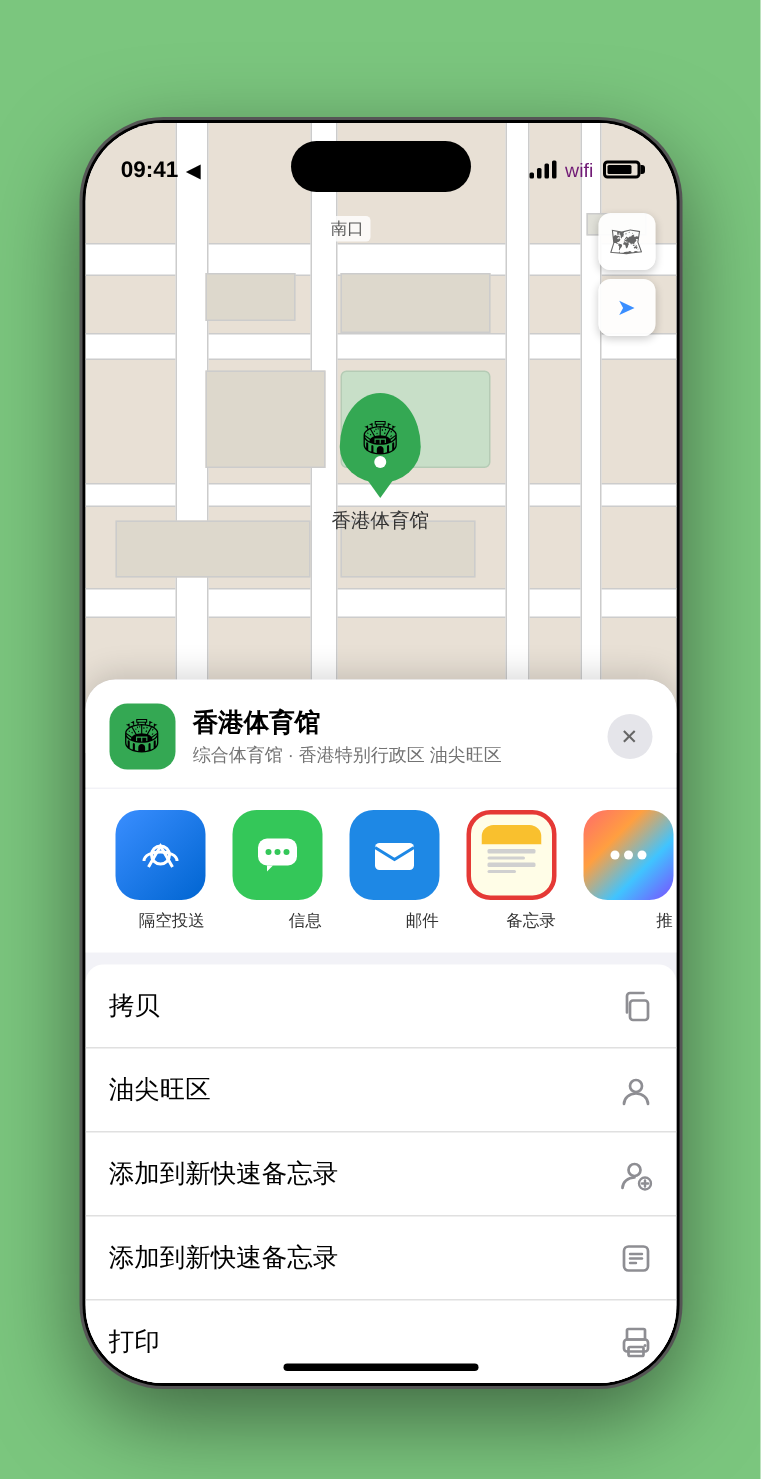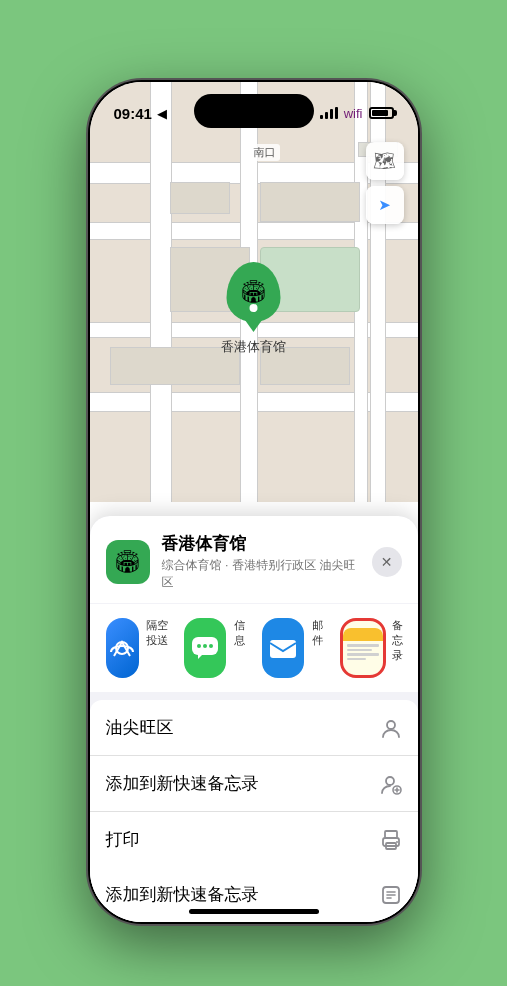--- a/index.html
+++ b/index.html
@@ -6,21 +6,21 @@
     body {
       width: 507px;
       height: 986px;
       background: #7bc67e;
       display: flex;
       align-items: center;
       justify-content: center;
       font-family: -apple-system, 'PingFang SC', 'Helvetica Neue', sans-serif;
     }
     .phone {
-      width: 332px;
+      width: 398px;
       height: 844px;
       background: #000;
       border-radius: 54px;
       position: relative;
       box-shadow: 0 0 0 2px #555, 0 20px 60px rgba(0,0,0,0.5);
       overflow: hidden;
       margin-top: 18px;
     }
     .phone-inner {
       position: absolute;
@@ -275,21 +275,22 @@
     .share-row {
       background: #fff;
       padding: 14px 16px;
       margin-top: 1px;
       display: flex;
       gap: 14px;
       overflow: hidden;
     }
     .share-item {
       display: flex;
-      align-items: flex-start;
+      flex-direction: column;
+      align-items: flex-end;
       gap: 6px;
       min-width: 64px;
     }
     .share-icon-wrap {
       width: 60px;
       height: 60px;
       border-radius: 16px;
       display: flex;
       align-items: center;
       justify-content: center;
@@ -486,58 +487,65 @@
               <div style="width:6px;height:6px;background:white;border-radius:50%;"></div>
               <div style="width:6px;height:6px;background:white;border-radius:50%;"></div>
             </div>
           </div>
           <span class="share-item-label">推</span>
         </div>
       </div>
 
       <div class="action-list">
 
+        <div class="action-item">
+          <span class="action-label">拷贝</span>
+          <svg width="22" height="22" viewBox="0 0 22 22" fill="none">
+            <rect x="7" y="7" width="12" height="13" rx="2" stroke="#8e8e93" stroke-width="1.8" fill="none"></rect>
+            <path d="M5 15V4a2 2 0 012-2h9" stroke="#8e8e93" stroke-width="1.8" fill="none" stroke-linecap="round"></path>
+          </svg>
+        </div>
 
         <div class="action-item">
           <span class="action-label">油尖旺区</span>
           <svg width="22" height="22" viewBox="0 0 22 22" fill="none">
             <circle cx="11" cy="8" r="4" stroke="#8e8e93" stroke-width="1.8" fill="none"></circle>
             <path d="M3 20c0-4 3.6-7 8-7s8 3 8 7" stroke="#8e8e93" stroke-width="1.8" fill="none" stroke-linecap="round"></path>
           </svg>
         </div>
 
         <div class="action-item">
           <span class="action-label">添加到新快速备忘录</span>
           <svg width="22" height="22" viewBox="0 0 22 22" fill="none">
             <circle cx="10" cy="8" r="4" stroke="#8e8e93" stroke-width="1.8" fill="none"></circle>
             <path d="M2 20c0-4 3.6-7 8-7" stroke="#8e8e93" stroke-width="1.8" fill="none" stroke-linecap="round"></path>
             <circle cx="17" cy="17" r="4" stroke="#8e8e93" stroke-width="1.6" fill="none"></circle>
             <line x1="17" y1="15" x2="17" y2="19" stroke="#8e8e93" stroke-width="1.6" stroke-linecap="round"></line>
             <line x1="15" y1="17" x2="19" y2="17" stroke="#8e8e93" stroke-width="1.6" stroke-linecap="round"></line>
           </svg>
         </div>
 
+        <div class="action-item">
+          <span class="action-label">添加到新快速备忘录</span>
+          <svg width="22" height="22" viewBox="0 0 22 22" fill="none">
+            <rect x="3" y="3" width="16" height="16" rx="3" stroke="#8e8e93" stroke-width="1.8" fill="none"></rect>
+            <line x1="7" y1="8" x2="15" y2="8" stroke="#8e8e93" stroke-width="1.6" stroke-linecap="round"></line>
+            <line x1="7" y1="11" x2="15" y2="11" stroke="#8e8e93" stroke-width="1.6" stroke-linecap="round"></line>
+            <line x1="7" y1="14" x2="11" y2="14" stroke="#8e8e93" stroke-width="1.6" stroke-linecap="round"></line>
+          </svg>
+        </div>
+
         <div class="action-item" style="border-bottom:none;">
           <span class="action-label">打印</span>
           <svg width="22" height="22" viewBox="0 0 22 22" fill="none">
             <rect x="5" y="2" width="12" height="7" rx="1" stroke="#8e8e93" stroke-width="1.8" fill="none"></rect>
             <rect x="3" y="9" width="16" height="8" rx="2" stroke="#8e8e93" stroke-width="1.8" fill="none"></rect>
             <rect x="6" y="14" width="10" height="6" rx="1" stroke="#8e8e93" stroke-width="1.8" fill="none"></rect>
             <circle cx="17" cy="13" r="1" fill="#8e8e93"></circle>
           </svg>
         </div>
-
-        <div class="action-item">
-          <span class="action-label">添加到新快速备忘录</span>
-          <svg width="22" height="22" viewBox="0 0 22 22" fill="none">
-            <rect x="3" y="3" width="16" height="16" rx="3" stroke="#8e8e93" stroke-width="1.8" fill="none"></rect>
-            <line x1="7" y1="8" x2="15" y2="8" stroke="#8e8e93" stroke-width="1.6" stroke-linecap="round"></line>
-            <line x1="7" y1="11" x2="15" y2="11" stroke="#8e8e93" stroke-width="1.6" stroke-linecap="round"></line>
-            <line x1="7" y1="14" x2="11" y2="14" stroke="#8e8e93" stroke-width="1.6" stroke-linecap="round"></line>
-          </svg>
-        </div>
       </div>
     </div>
 
     <div class="home-indicator"></div>
 
   </div>
 </div>
 
 </body></html>

